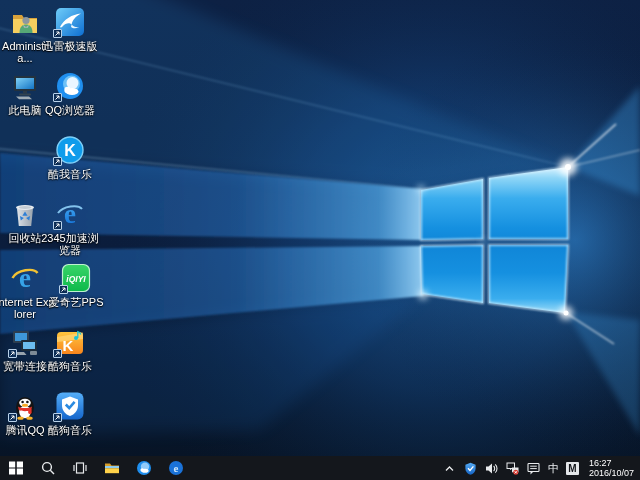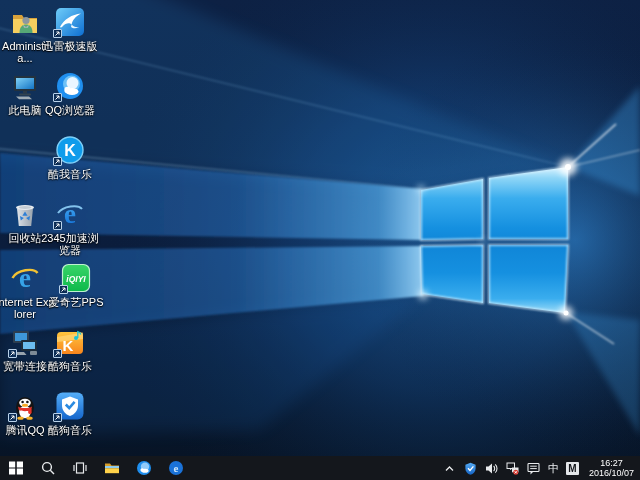--- a/index.html
+++ b/index.html
@@ -22,21 +22,21 @@
            background:#14171c;display:flex;align-items:center;justify-content:space-between;}
   .tb-left{display:flex;height:100%;}
   .tb-btn{width:32px;height:24px;display:flex;align-items:center;justify-content:center;background:transparent;border:0;padding:0;}
   .tb-btn svg{width:16px;height:16px;display:block;}
   .tb-right{display:flex;align-items:center;height:100%;gap:7px;padding-right:6px;}
   .tray-ic{display:flex;align-items:center;justify-content:center;width:14px;height:16px;}
   .tray-ic svg{width:13px;height:13px;display:block;}
   .ime-mode{color:#eceff1;font-size:11px;line-height:16px;}
   .ime-badge{width:13px;height:13px;background:#e4e7ea;color:#14171c;font-size:10px;font-weight:bold;
              display:flex;align-items:center;justify-content:center;border-radius:1px;}
-  .clock{color:#fff;font-size:9px;line-height:10px;text-align:center;padding-left:3px;}
+  .clock{color:#fff;font-size:9px;line-height:10px;text-align:left;padding-left:3px;}
 </style>
 </head>
 <body>
 
 <div class="desktop">
 
   <svg class="wall" viewBox="0 0 640 456" preserveAspectRatio="none">
     <defs>
       <linearGradient id="wBG" x1="0" y1="0" x2="0" y2="1">
         <stop offset="0" stop-color="#0d2144"></stop>

